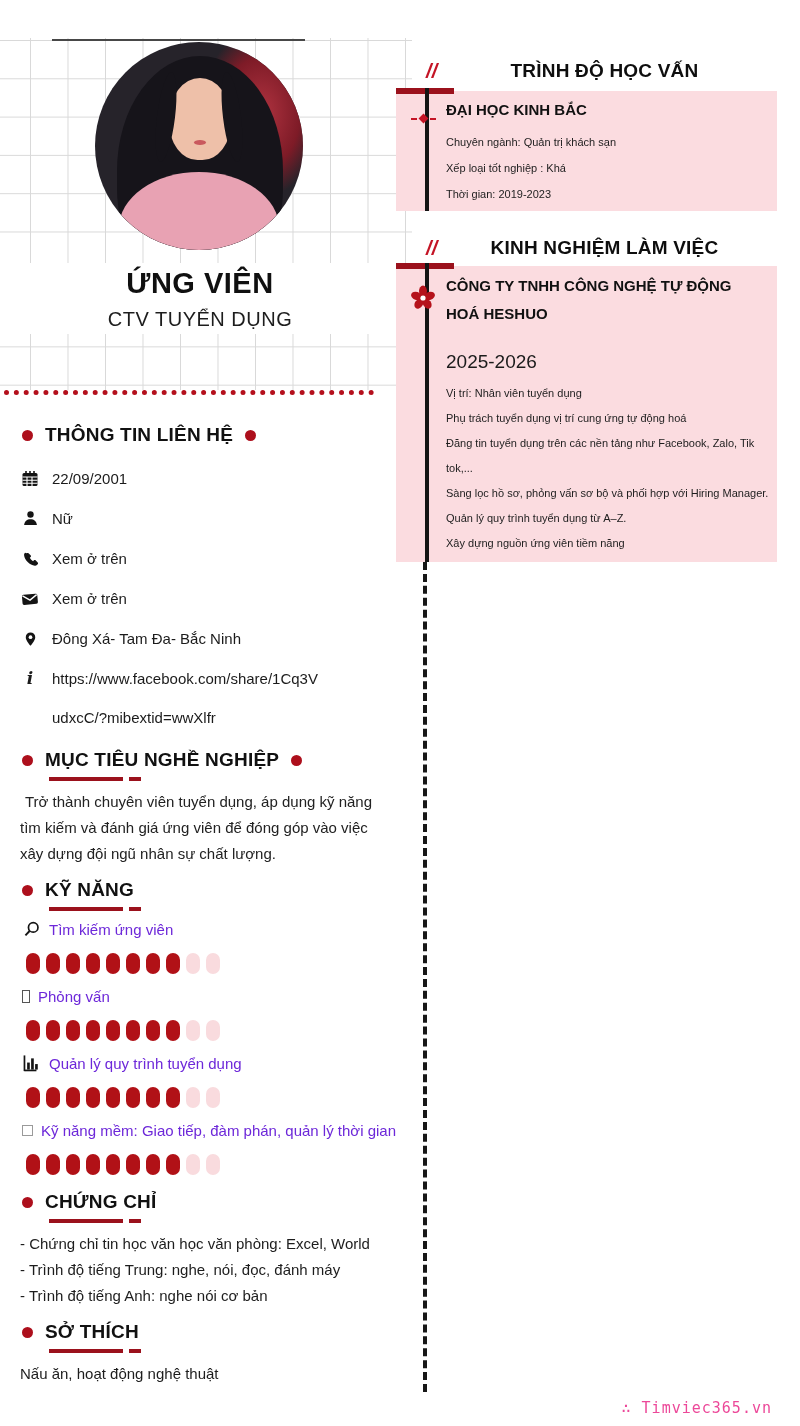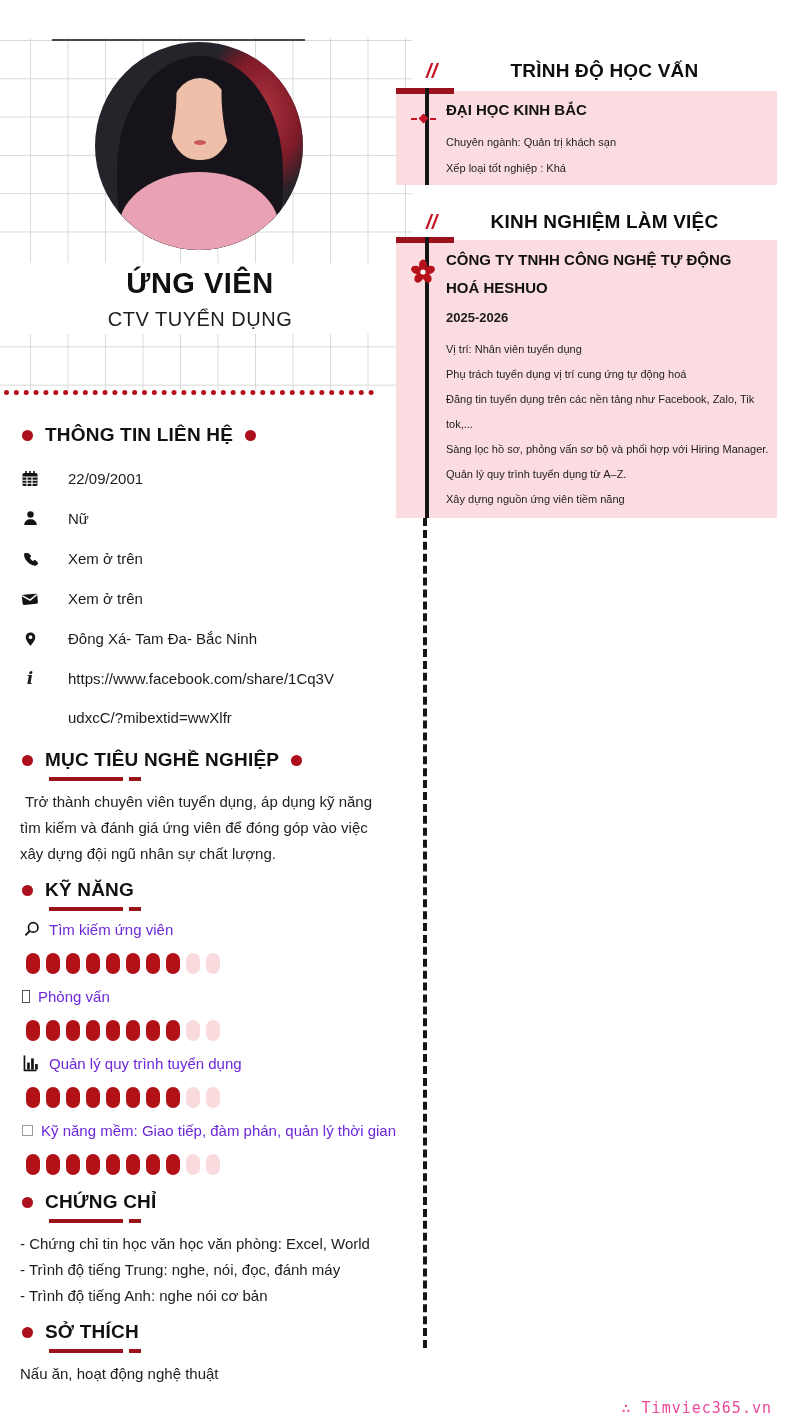--- a/index.html
+++ b/index.html
@@ -43,21 +43,21 @@
   
   .left-col{position:absolute;left:0;top:412px;width:400px;}
   .lh{display:flex;align-items:center;gap:12px;margin-left:22px;
     font-size:19px;font-weight:800;letter-spacing:.2px;color:#111;}
   .lh .dot{width:11px;height:11px;border-radius:50%;background:var(--dot);flex:0 0 auto;}
   .u{display:flex;gap:6px;margin:6px 0 0 49px;}
   .u .bar{width:74px;height:4px;background:var(--accent);}
   .u .dash{width:12px;height:4px;background:var(--accent);}
   .pt12{padding-top:12px;} .mt20{margin-top:20px;} .mt12{margin-top:12px;} .mt16{margin-top:16px;align-items:center;}
   .c-list{margin-top:23px;}
-  .c-row{display:flex;align-items:center;gap:28px;margin:16px 0 21px 20px;font-size:15px;min-height:19px;}
+  .c-row{display:flex;align-items:center;gap:12px;margin:16px 0 21px 20px;font-size:15px;min-height:19px;}
   .c-row.top{align-items:flex-start;}
   .c-icon{width:20px;height:19px;display:flex;align-items:center;justify-content:center;flex:0 0 auto;}
   .c-icon svg{display:block;}
   .info-i{font-family:"DejaVu Serif",serif;font-style:italic;font-weight:bold;font-size:17px;line-height:19px;}
   .u-line{display:block;line-height:20px;}
   .u-line + .u-line{margin-top:19px;}
   .para{margin:8px 0 0 20px;width:358px;font-size:15px;line-height:26px;text-indent:5px;color:#222;}
   
   .s-list{margin-top:8px;}
   .s-label{display:flex;align-items:center;gap:8px;margin-left:22px;font-size:15px;height:20px;color:#6d28d9;}
@@ -82,21 +82,21 @@
   .box.exp{margin-top:5px;padding:6px 8px 6px 50px;}
   .redline{position:absolute;left:0;top:-3px;width:58px;height:6px;background:var(--accent);}
   .tl{position:absolute;left:29px;top:-3px;bottom:0;width:4px;background:var(--timeline);}
   .edu-marker{position:absolute;left:15px;top:24px;display:flex;align-items:center;gap:3px;}
   .edu-marker .mdash{width:6px;height:2px;background:var(--slash);}
   .edu-marker .dmd{width:7px;height:7px;background:var(--slash);transform:rotate(45deg);}
   .flower{position:absolute;left:13px;top:18px;}
   .box .title{font-size:15px;font-weight:700;color:#111;}
   .edu .title{line-height:22px;margin-bottom:8px;}
   .exp .title{line-height:28px;width:300px;}
-  .exp .period{font-size:13px;font-weight:700;line-height:28px;margin-top:2px;}
+  .exp .period{font-size:19px;font-weight:400;line-height:28px;margin-top:20px;}
   .box .line{font-size:11px;line-height:26px;color:#1d1d1d;}
   .exp .lines{margin-top:5px;width:331px;}
   .exp .lines .line{line-height:25px;}
   .dashed-flow{margin-left:27px;height:830px;width:0;border-left:4px dashed #171717;}
   
   .footer{position:absolute;right:28px;top:1399px;font-family:"DejaVu Sans Mono",monospace;
     font-size:15px;color:#ec4899;letter-spacing:1px;}
 </style>
 </head>
 <body>
@@ -330,20 +330,21 @@
     <div class="redline"></div>
     <div class="tl"></div>
     <div class="edu-marker">
       <span class="mdash"></span>
         <span class="dmd"></span>
         <span class="mdash"></span>
     </div>
     <div class="title">ĐẠI HỌC KINH BẮC</div>
     <div class="line">Chuyên ngành: Quản trị khách sạn</div>
     <div class="line">Xếp loại tốt nghiệp : Khá</div>
+    <div class="line">Thời gian: 2019-2023</div>
   </div>
 
   <div class="sec-header second">
     <span class="slashes">//</span>
     <span>KINH NGHIỆM LÀM VIỆC</span>
   </div>
 
   <div class="box exp">
     <div class="redline"></div>
     <div class="tl"></div>

